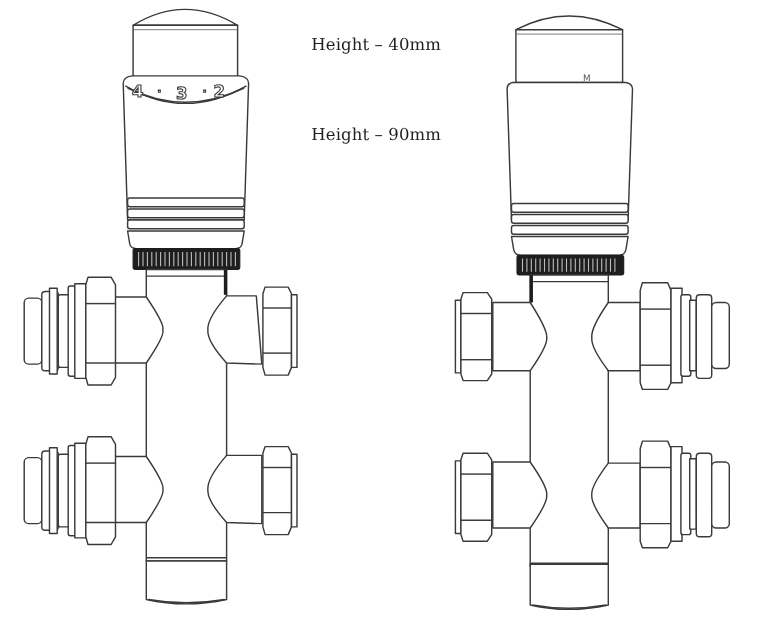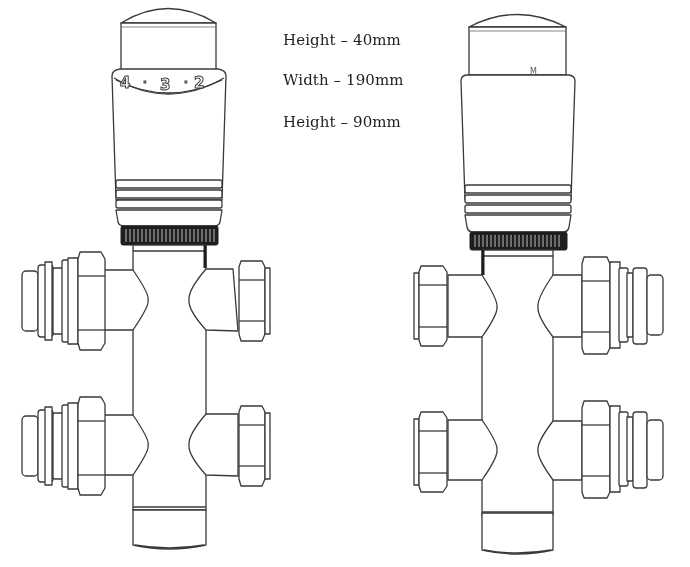--- a/index.html
+++ b/index.html
@@ -13,21 +13,20 @@
   .knurl { fill:#1e1e1e; stroke:#1e1e1e; stroke-width:1; }
   .dial { font-family:"DejaVu Sans", sans-serif; font-weight:bold; font-size:15px; fill:#ffffff; stroke:#3a3a3a; stroke-width:1; }
   .mk { font-family:"DejaVu Sans", sans-serif; font-size:8px; fill:#555; }
 </style>
 </head>
 <body>
 
 <div id="stage">
 
   <div class="dim" style="top:31px">Height – 40mm</div>
-  <div class="dim" style="top:71px">Width – 190mm</div>
   <div class="dim" style="top:113px">Height – 90mm</div>
 
   <svg width="690" height="567" viewBox="0 0 690 567">
     <g>
 
       <path class="ln" d="M121,23 Q168,-6 216,23 Z"></path>
       <rect class="ln" x="121" y="23" width="95" height="50"></rect>
       <line class="thin" x1="121" y1="27" x2="216" y2="27"></line>
 
       <path class="ln" d="M112,76 Q112,70 120,69 L218,69 Q226,70 226,76 L222,200 L116,200 Z"></path>

